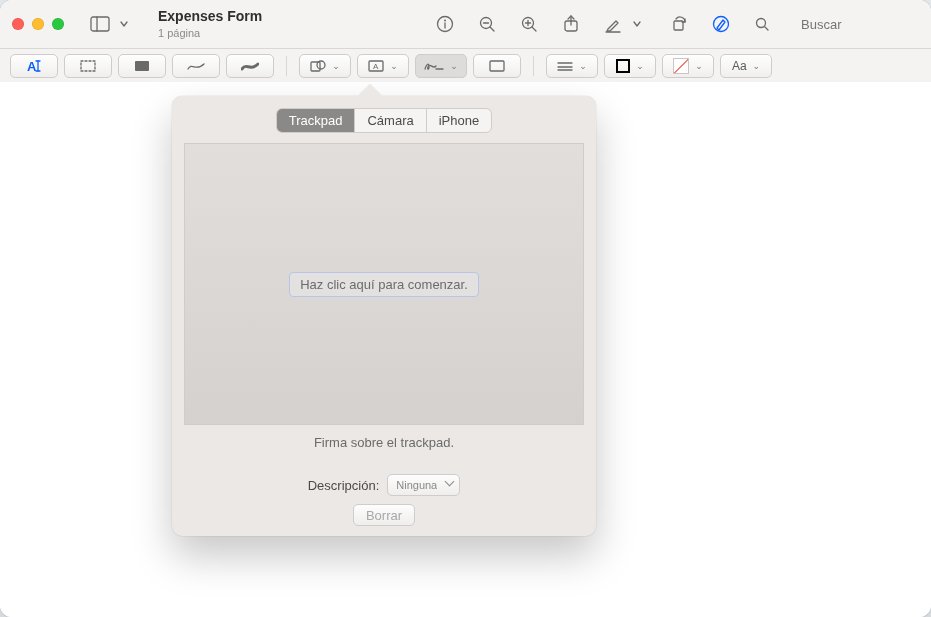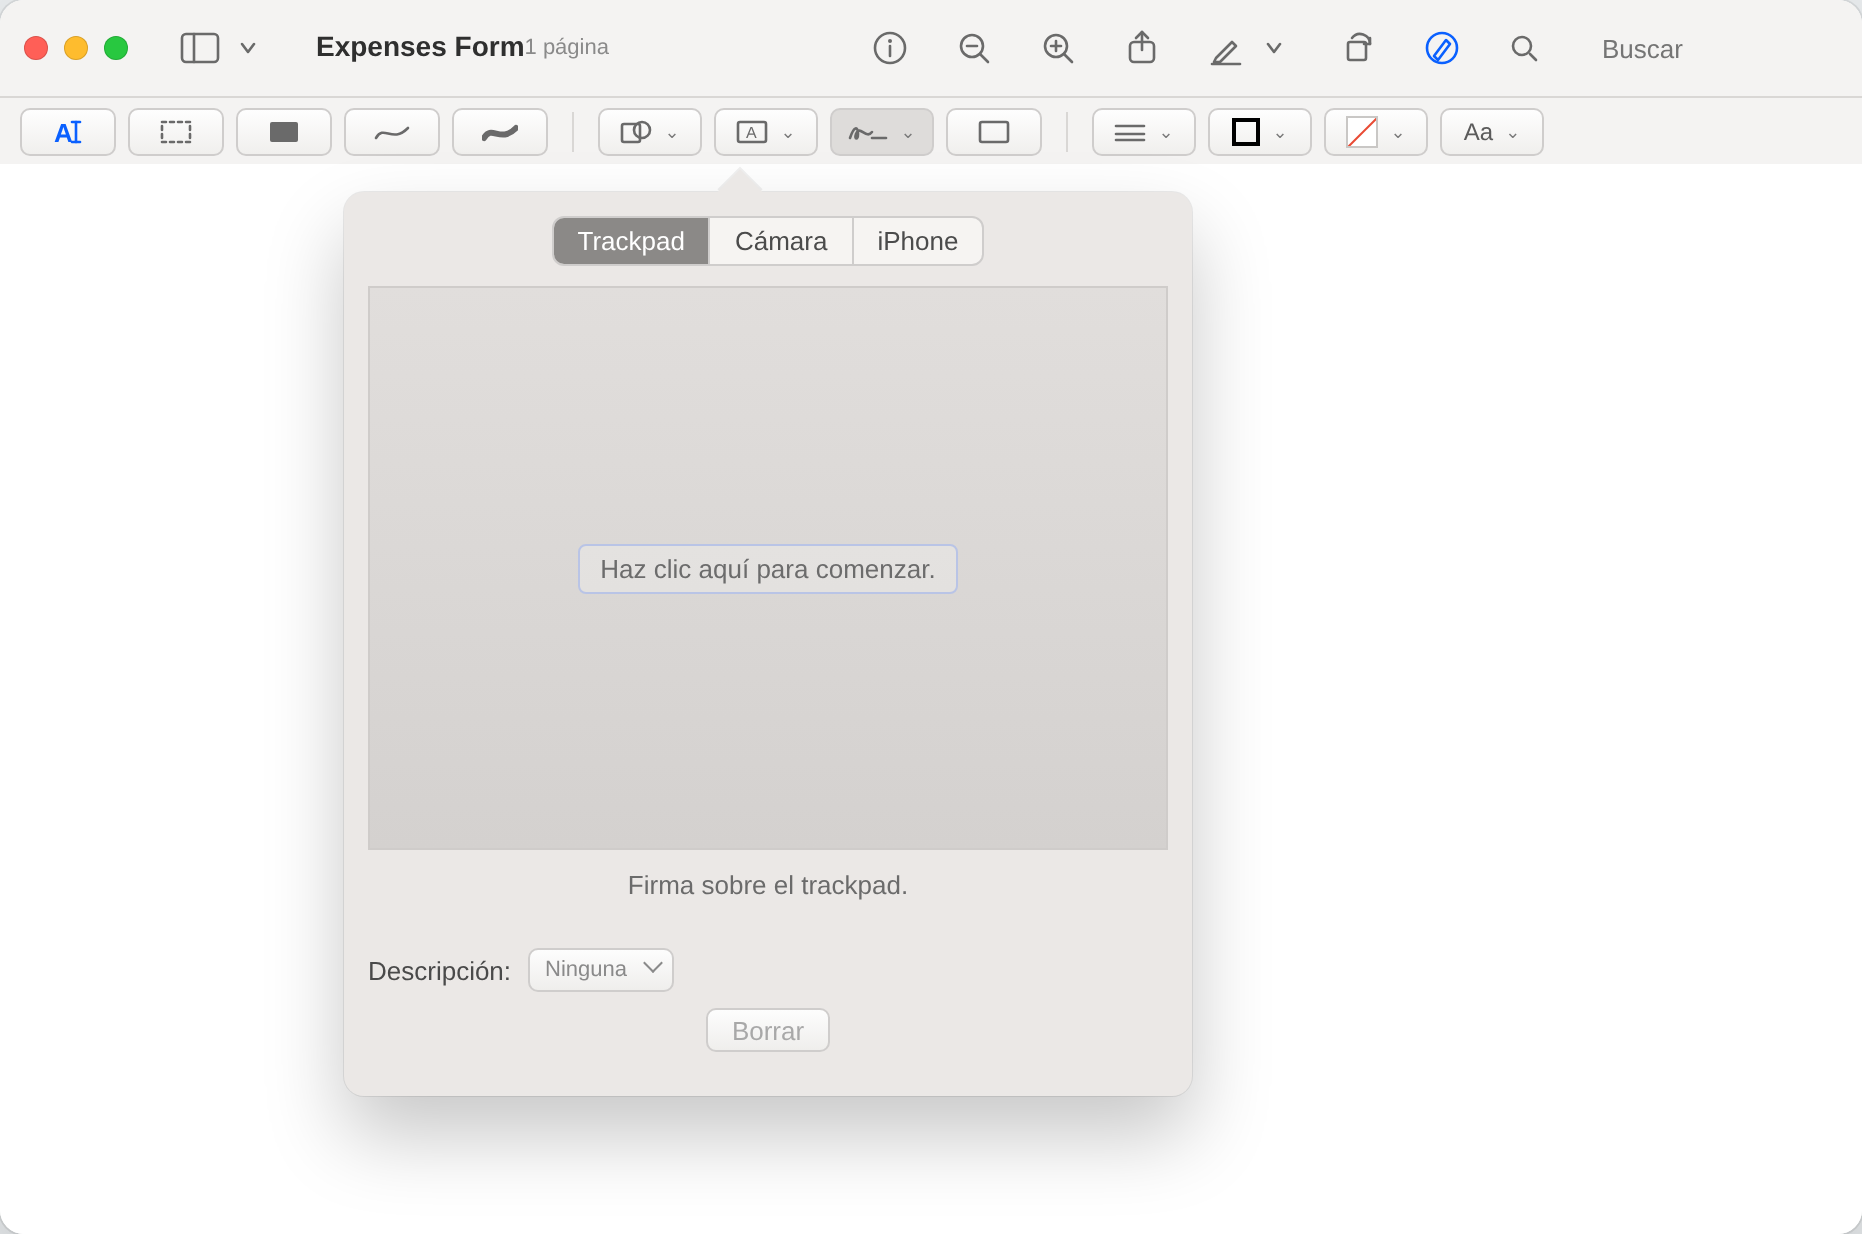--- a/index.html
+++ b/index.html
@@ -21,51 +21,51 @@
   .titlebar{height:48px;background:var(--toolbar-bg);border-bottom:1px solid var(--toolbar-border);display:flex;align-items:center;padding:0 12px;gap:14px;}
   .traffic{display:flex;gap:8px;margin-right:8px;}
   .dot{width:12px;height:12px;border-radius:50%;}
   .dot.red{background:#ff5f57;box-shadow:inset 0 0 0 .5px rgba(0,0,0,.15);}
   .dot.yellow{background:#febc2e;box-shadow:inset 0 0 0 .5px rgba(0,0,0,.15);}
   .dot.green{background:#28c840;box-shadow:inset 0 0 0 .5px rgba(0,0,0,.15);}
   .tb-icon-btn{display:inline-flex;align-items:center;justify-content:center;height:28px;min-width:28px;border-radius:6px;color:#5a5a5a;}
   .tb-icon-btn svg{display:block;}
   .tb-group{display:inline-flex;align-items:center;gap:0;}
   .tb-icon-btn.selected{color:var(--accent-blue);}
-  .title-col{display:flex;flex-direction:row;line-height:1.1;margin-right:auto;margin-left:6px;}
+  .title-col{display:flex;flex-direction:column;line-height:1.1;margin-right:auto;margin-left:6px;}
   .title-col .t1{font-weight:600;font-size:14px;color:#2f2f2f;}
   .title-col .t2{font-size:11px;color:#8a8a8a;margin-top:2px;}
   .chev{margin-left:-4px;color:#9a9a9a;}
   .search{display:flex;align-items:center;gap:6px;color:#9a9a9a;height:28px;border-radius:6px;padding:0 6px;min-width:150px;}
   .search input{border:none;background:transparent;outline:none;font-size:13px;color:#5a5a5a;width:110px;margin-left:24px;}
   
   .markup{height:34px;background:var(--toolbar-bg);border-bottom:1px solid var(--toolbar-border);display:flex;align-items:center;padding:0 10px;gap:6px;}
   .mk-btn{display:inline-flex;align-items:center;justify-content:center;height:22px;min-width:34px;padding:0 8px;border:1px solid var(--btn-border);border-radius:5px;background:linear-gradient(#fefefe,#f0efed);color:#5b5b5b;gap:4px;position:relative;}
   .mk-btn.icononly{min-width:30px;}
   .mk-btn .chev{font-size:9px;color:#7a7a7a;margin-left:2px;}
   .mk-sep{width:1px;height:20px;background:var(--toolbar-border);margin:0 6px;}
   .mk-btn.active{background:#dedcda;}
   .color-swatch{width:10px;height:10px;border:2px solid #000;}
   .hatch{width:14px;height:14px;background:#fff;border:1px solid #c9c7c5;position:relative;overflow:hidden;}
   .hatch:after{content:"";position:absolute;left:-4px;right:-4px;top:50%;border-top:1.5px solid var(--red);transform:rotate(-45deg);}
   .bluetext{color:var(--accent-blue);}
   
   .canvas{position:absolute;left:0;right:0;top:82px;bottom:0;background:#fff;}
   
-  .pop{position:absolute;left:172px;top:96px;width:400px;border-radius:10px;background:var(--panel-bg);box-shadow:0 20px 40px rgba(0,0,0,.22),0 0 0 .5px rgba(0,0,0,.08);padding:10px 12px 22px;}
+  .pop{position:absolute;left:172px;top:96px;width:400px;border-radius:10px;background:var(--panel-bg);box-shadow:0 20px 40px rgba(0,0,0,.22),0 0 0 .5px rgba(0,0,0,.08);padding:10px 12px 10px;}
   .pop:before{content:"";position:absolute;top:-8px;left:190px;width:16px;height:16px;background:var(--panel-bg);transform:rotate(45deg);box-shadow:-1px -1px 0 rgba(0,0,0,.06);}
   .seg{display:flex;justify-content:center;margin:2px 0 10px;}
   .seg-in{display:inline-flex;border:1px solid var(--btn-border);border-radius:6px;overflow:hidden;background:#f6f4f2;}
   .seg-item{padding:4px 12px;font-size:13px;color:#4b4b4b;border-right:1px solid var(--btn-border);}
   .seg-item:last-child{border-right:none;}
   .seg-item.sel{background:var(--seg-sel);color:#fff;}
   .pad{height:280px;border-radius:0;background:linear-gradient(#e1dedc,#d4d1cf);border:1px solid #cfccca;display:flex;align-items:center;justify-content:center;}
   .pad-hint{padding:4px 10px;border:1px solid #b9c4e6;border-radius:4px;background:rgba(255,255,255,.25);color:#6c6c6c;font-size:13px;}
   .pad-caption{text-align:center;color:#6b6b6b;font-size:13px;margin:10px 0 24px;}
-  .row{display:flex;align-items:center;gap:8px;margin-top:4px;}
+  .row{display:flex;align-items:center;gap:8px;margin-top:4px;justify-content:center;}
   .row label{color:#4a4a4a;}
   .select{appearance:none;-webkit-appearance:none;height:22px;border:1px solid var(--btn-border);border-radius:5px;background:linear-gradient(#fdfdfd,#efeeec);padding:0 22px 0 8px;color:#8a8a8a;font-size:11px;position:relative;}
   .select-wrap{position:relative;display:inline-block;}
   .select-wrap:after{content:"";position:absolute;right:7px;top:4px;width:6px;height:6px;border-right:1.2px solid #8a8a8a;border-bottom:1.2px solid #8a8a8a;transform:rotate(45deg);}
   .select-wrap:before{content:"";position:absolute;right:7px;bottom:4px;width:6px;height:6px;border-right:1.2px solid #8a8a8a;border-bottom:1.2px solid #8a8a8a;transform:rotate(-135deg);}
   .footer{display:flex;align-items:center;justify-content:center;margin-top:8px;}
   .btn{height:22px;padding:0 12px;border:1px solid var(--btn-border);border-radius:5px;background:linear-gradient(#fdfdfd,#efeeec);color:#4a4a4a;font-size:13px;display:inline-flex;align-items:center;}
   .btn[disabled]{color:#a8a8a8;}
   .footer .right{display:flex;gap:10px;}
   

